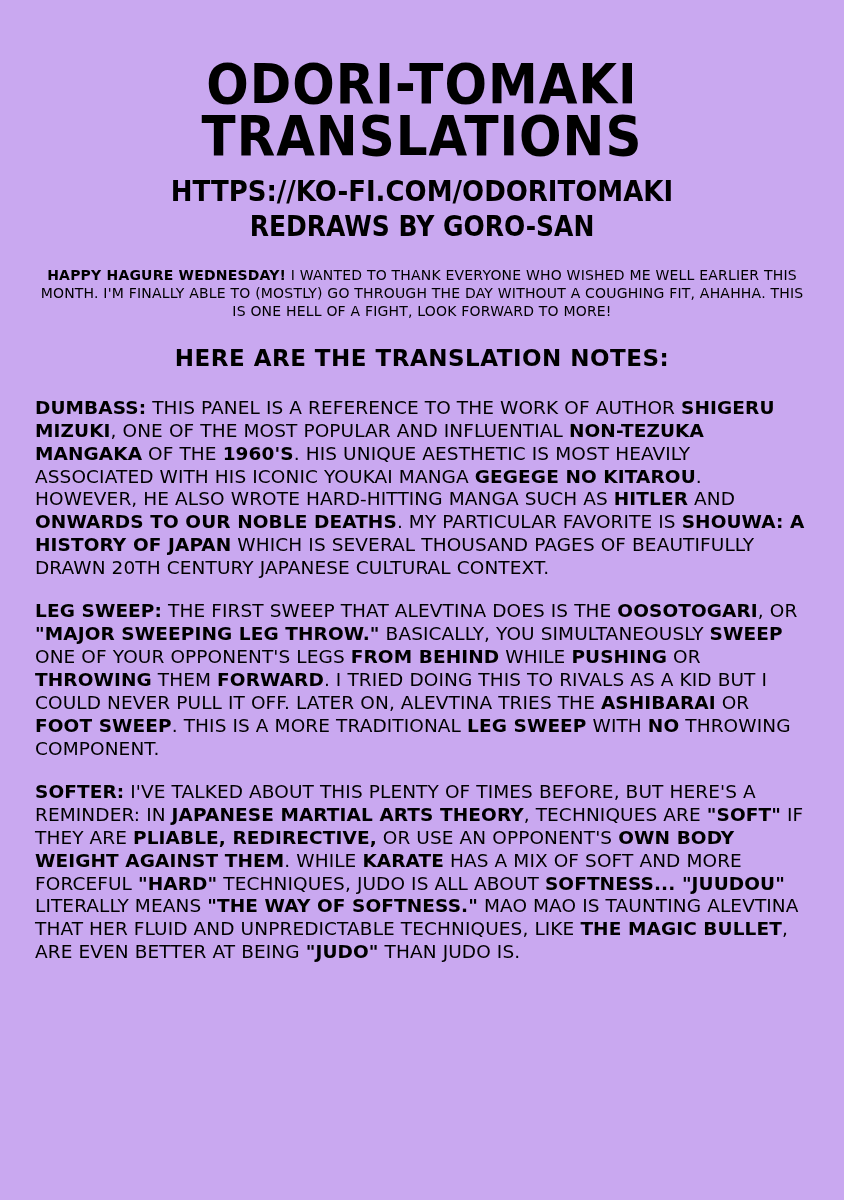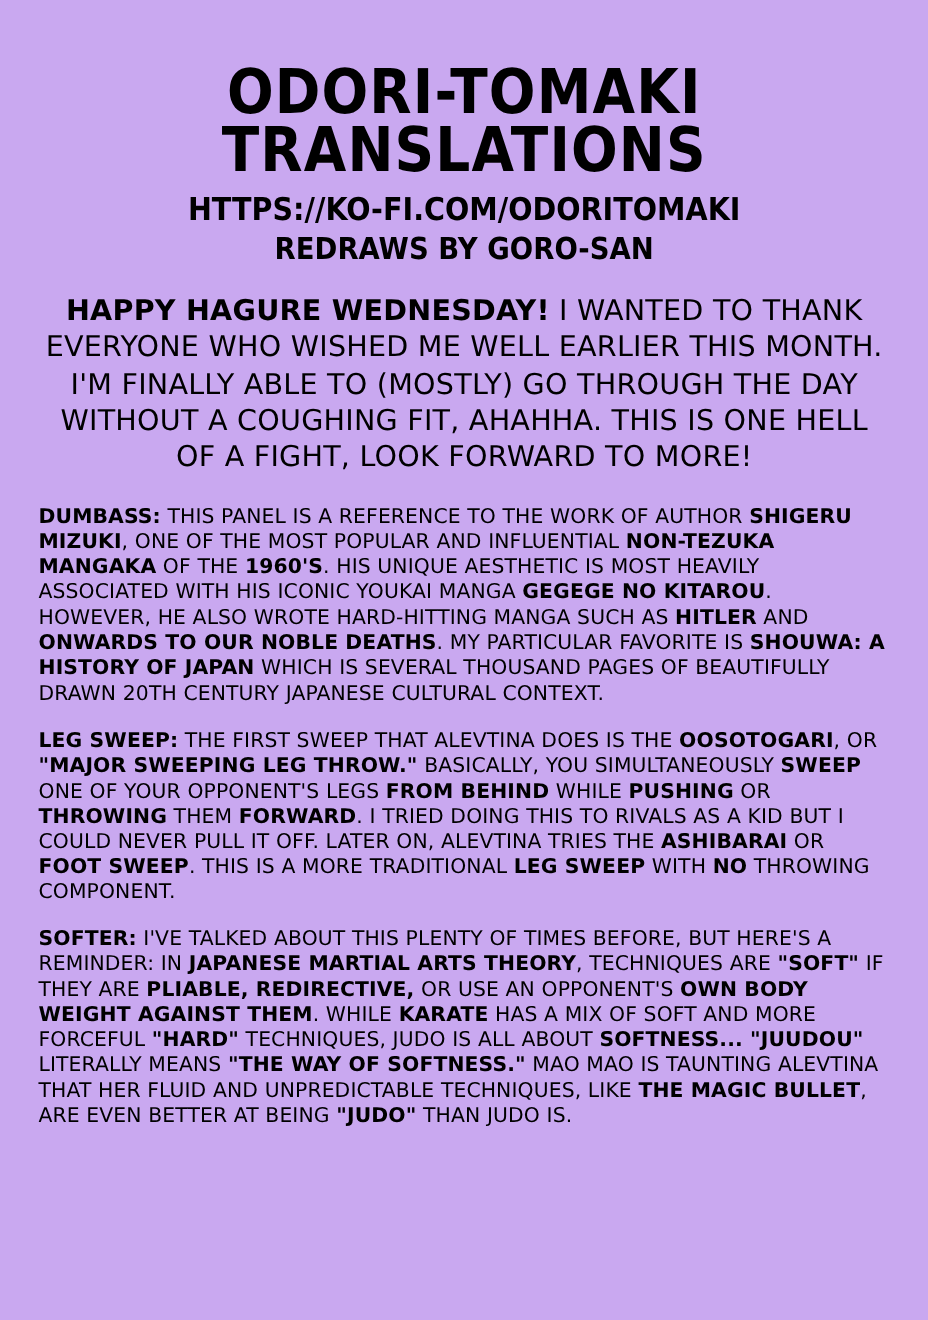--- a/index.html
+++ b/index.html
@@ -51,21 +51,21 @@
     font-weight: bold;
     font-size: 25px;
     letter-spacing: 0px;
     text-transform: uppercase;
     margin-top: 6px;
     transform: scaleY(1.1);
   }
   .intro {
     margin-top: 26px;
     text-align: center;
-    font-size: 26px;
+    font-size: 14px;
     line-height: 1.28;
     text-transform: uppercase;
     font-weight: 500;
     letter-spacing: 0.2px;
     padding: 0 8px;
   }
   .intro b {
     font-weight: bold;
   }
   .notes-heading {
@@ -106,20 +106,21 @@
       <span class="title-line2">TRANSLATIONS</span>
     </div>
     <div class="url">HTTPS://KO-FI.COM/ODORITOMAKI</div>
     <div class="redraws">REDRAWS BY GORO-SAN</div>
   </div>
 
   <div class="intro">
     <b>HAPPY HAGURE WEDNESDAY!</b><span> I WANTED TO THANK EVERYONE WHO WISHED ME WELL EARLIER THIS MONTH. I'M FINALLY ABLE TO (MOSTLY) GO THROUGH THE DAY WITHOUT A COUGHING FIT, AHAHHA. THIS IS ONE HELL OF A FIGHT, LOOK FORWARD TO MORE!</span>
   </div>
 
+  <div class="notes-heading">HERE ARE THE TRANSLATION NOTES:</div>
 
   <div class="notes">
     <div class="note">
       <span class="term">DUMBASS:</span><span class="note-body"> THIS PANEL IS A REFERENCE TO THE WORK OF AUTHOR <b>SHIGERU MIZUKI</b>, ONE OF THE MOST POPULAR AND INFLUENTIAL <b>NON-TEZUKA MANGAKA</b> OF THE <b>1960'S</b>. HIS UNIQUE AESTHETIC IS MOST HEAVILY ASSOCIATED WITH HIS ICONIC YOUKAI MANGA <b>GEGEGE NO KITAROU</b>. HOWEVER, HE ALSO WROTE HARD-HITTING MANGA SUCH AS <b>HITLER</b> AND <b>ONWARDS TO OUR NOBLE DEATHS</b>. MY PARTICULAR FAVORITE IS <b>SHOUWA: A HISTORY OF JAPAN</b> WHICH IS SEVERAL THOUSAND PAGES OF BEAUTIFULLY DRAWN 20TH CENTURY JAPANESE CULTURAL CONTEXT.</span>
     </div>
     <div class="note">
       <span class="term">LEG SWEEP:</span><span class="note-body"> THE FIRST SWEEP THAT ALEVTINA DOES IS THE <b>OOSOTOGARI</b>, OR <b>"MAJOR SWEEPING LEG THROW."</b> BASICALLY, YOU SIMULTANEOUSLY <b>SWEEP</b> ONE OF YOUR OPPONENT'S LEGS <b>FROM BEHIND</b> WHILE <b>PUSHING</b> OR <b>THROWING</b> THEM <b>FORWARD</b>. I TRIED DOING THIS TO RIVALS AS A KID BUT I COULD NEVER PULL IT OFF. LATER ON, ALEVTINA TRIES THE <b>ASHIBARAI</b> OR <b>FOOT SWEEP</b>. THIS IS A MORE TRADITIONAL <b>LEG SWEEP</b> WITH <b>NO</b> THROWING COMPONENT.</span>
     </div>
     <div class="note">
       <span class="term">SOFTER:</span><span class="note-body"> I'VE TALKED ABOUT THIS PLENTY OF TIMES BEFORE, BUT HERE'S A REMINDER: IN <b>JAPANESE MARTIAL ARTS THEORY</b>, TECHNIQUES ARE <b>"SOFT"</b> IF THEY ARE <b>PLIABLE, REDIRECTIVE,</b> OR USE AN OPPONENT'S <b>OWN BODY WEIGHT AGAINST THEM</b>. WHILE <b>KARATE</b> HAS A MIX OF SOFT AND MORE FORCEFUL <b>"HARD"</b> TECHNIQUES, JUDO IS ALL ABOUT <b>SOFTNESS... "JUUDOU"</b> LITERALLY MEANS <b>"THE WAY OF SOFTNESS."</b> MAO MAO IS TAUNTING ALEVTINA THAT HER FLUID AND UNPREDICTABLE TECHNIQUES, LIKE <b>THE MAGIC BULLET</b>, ARE EVEN BETTER AT BEING <b>"JUDO"</b> THAN JUDO IS.</span>

